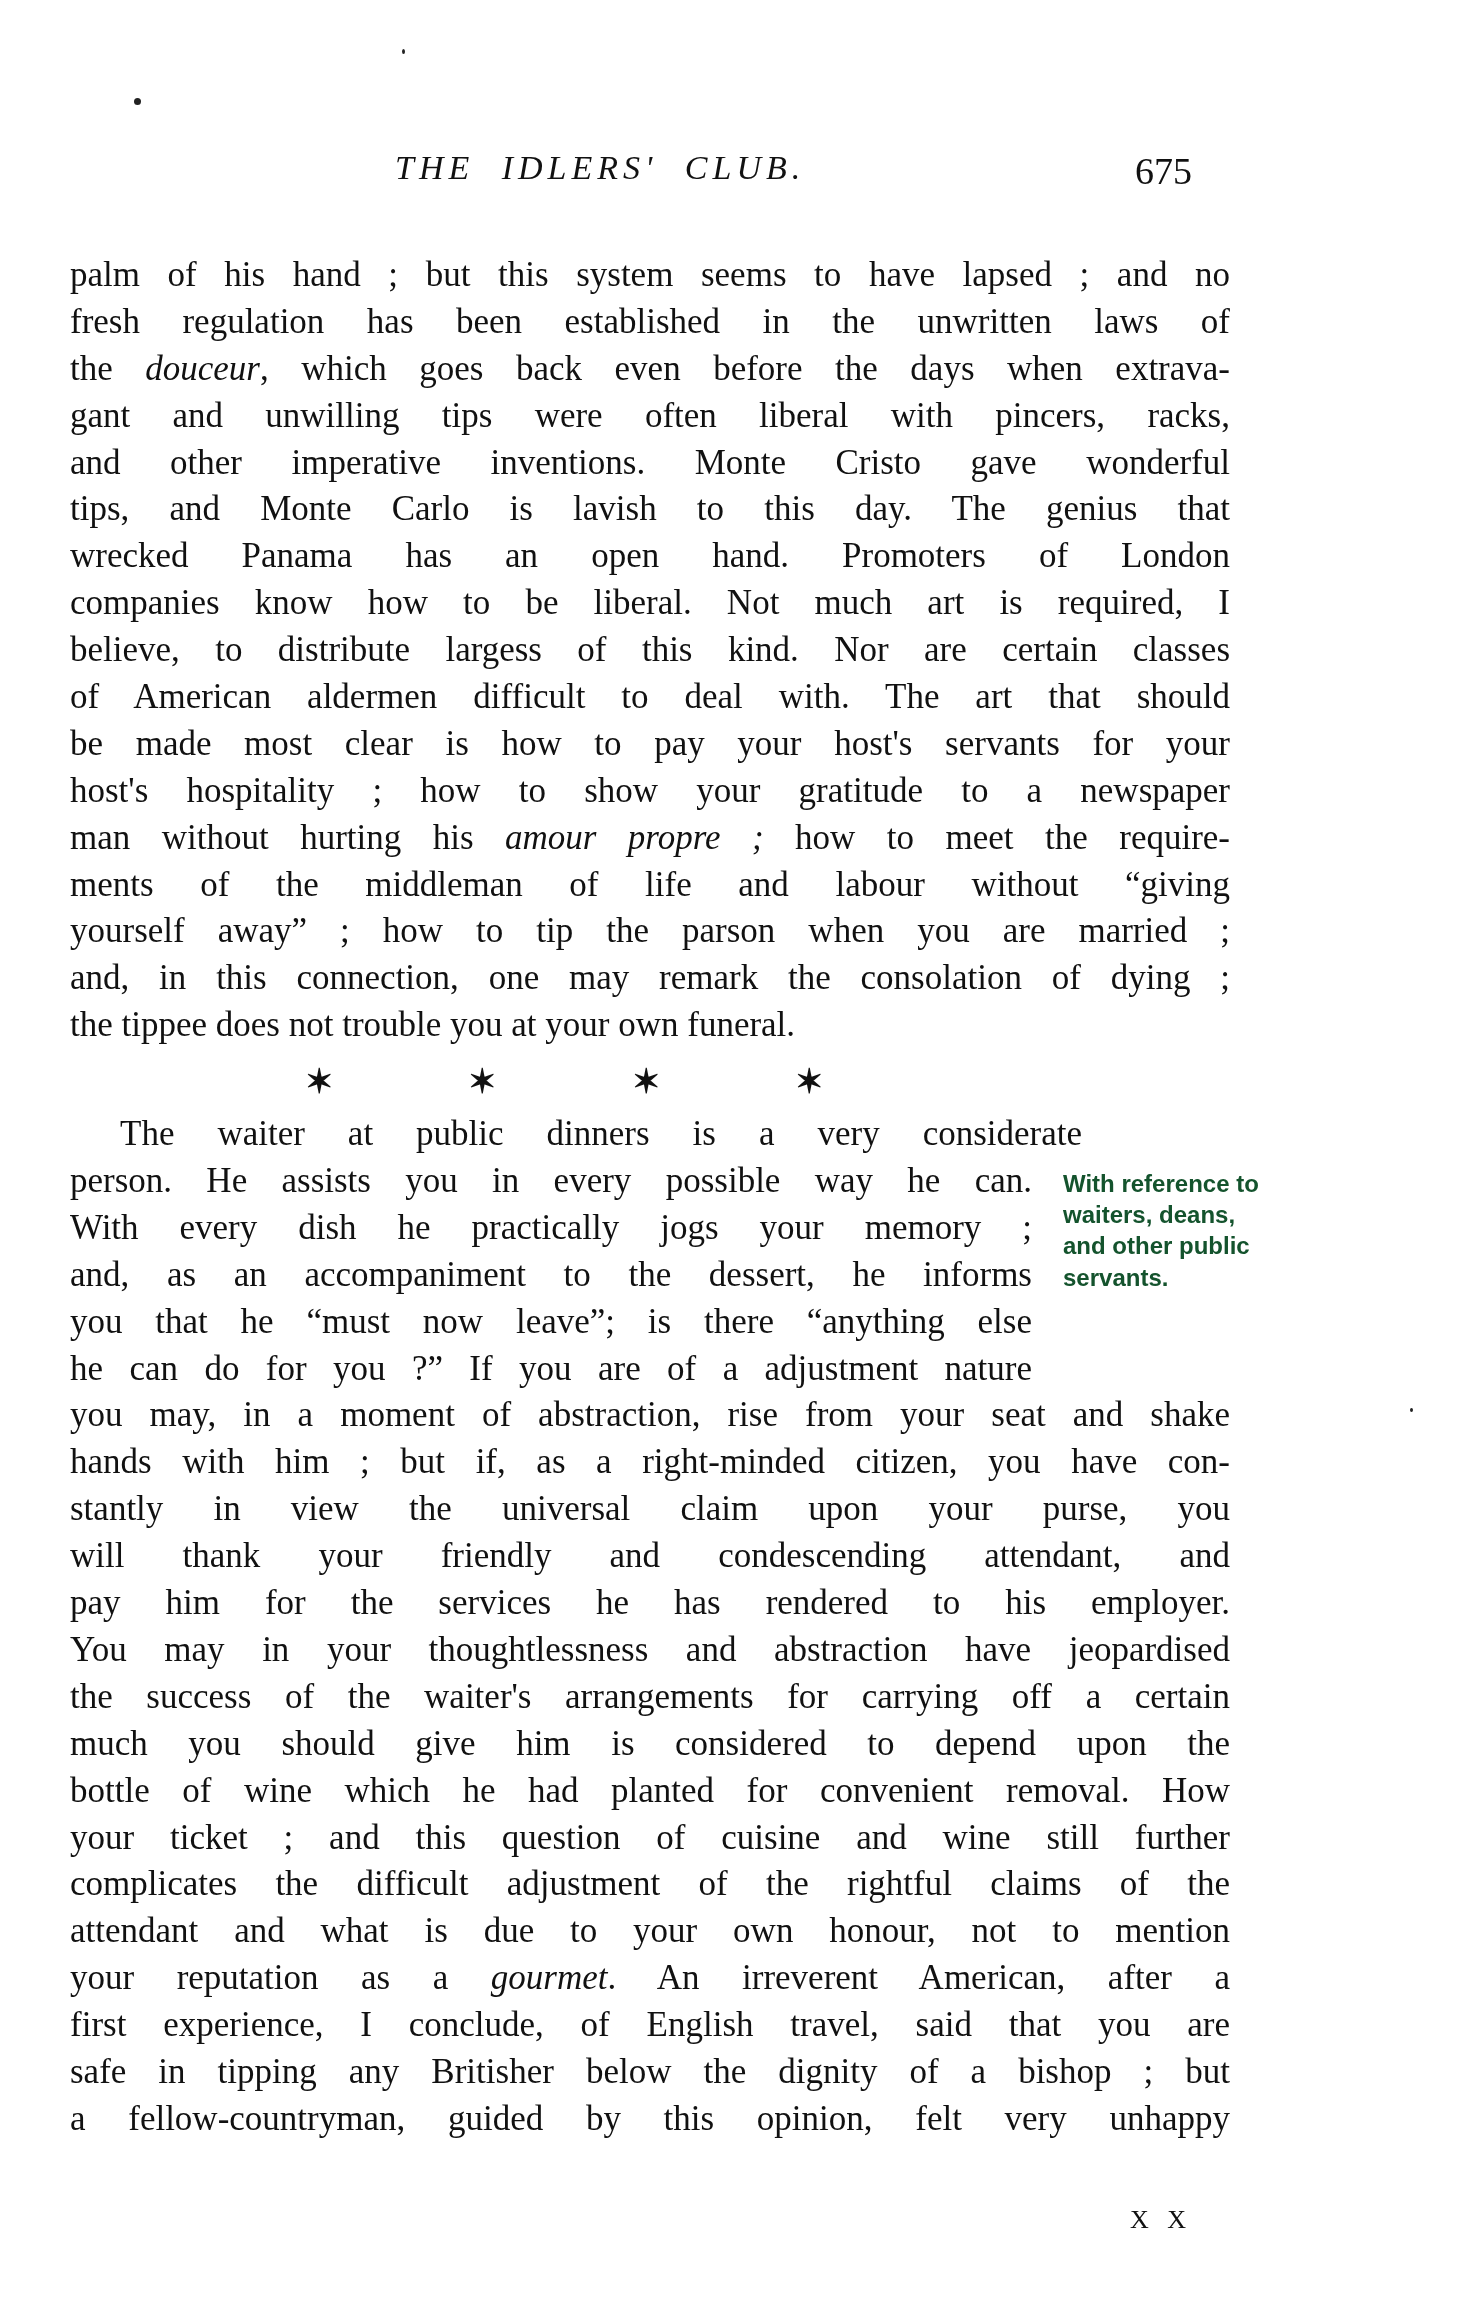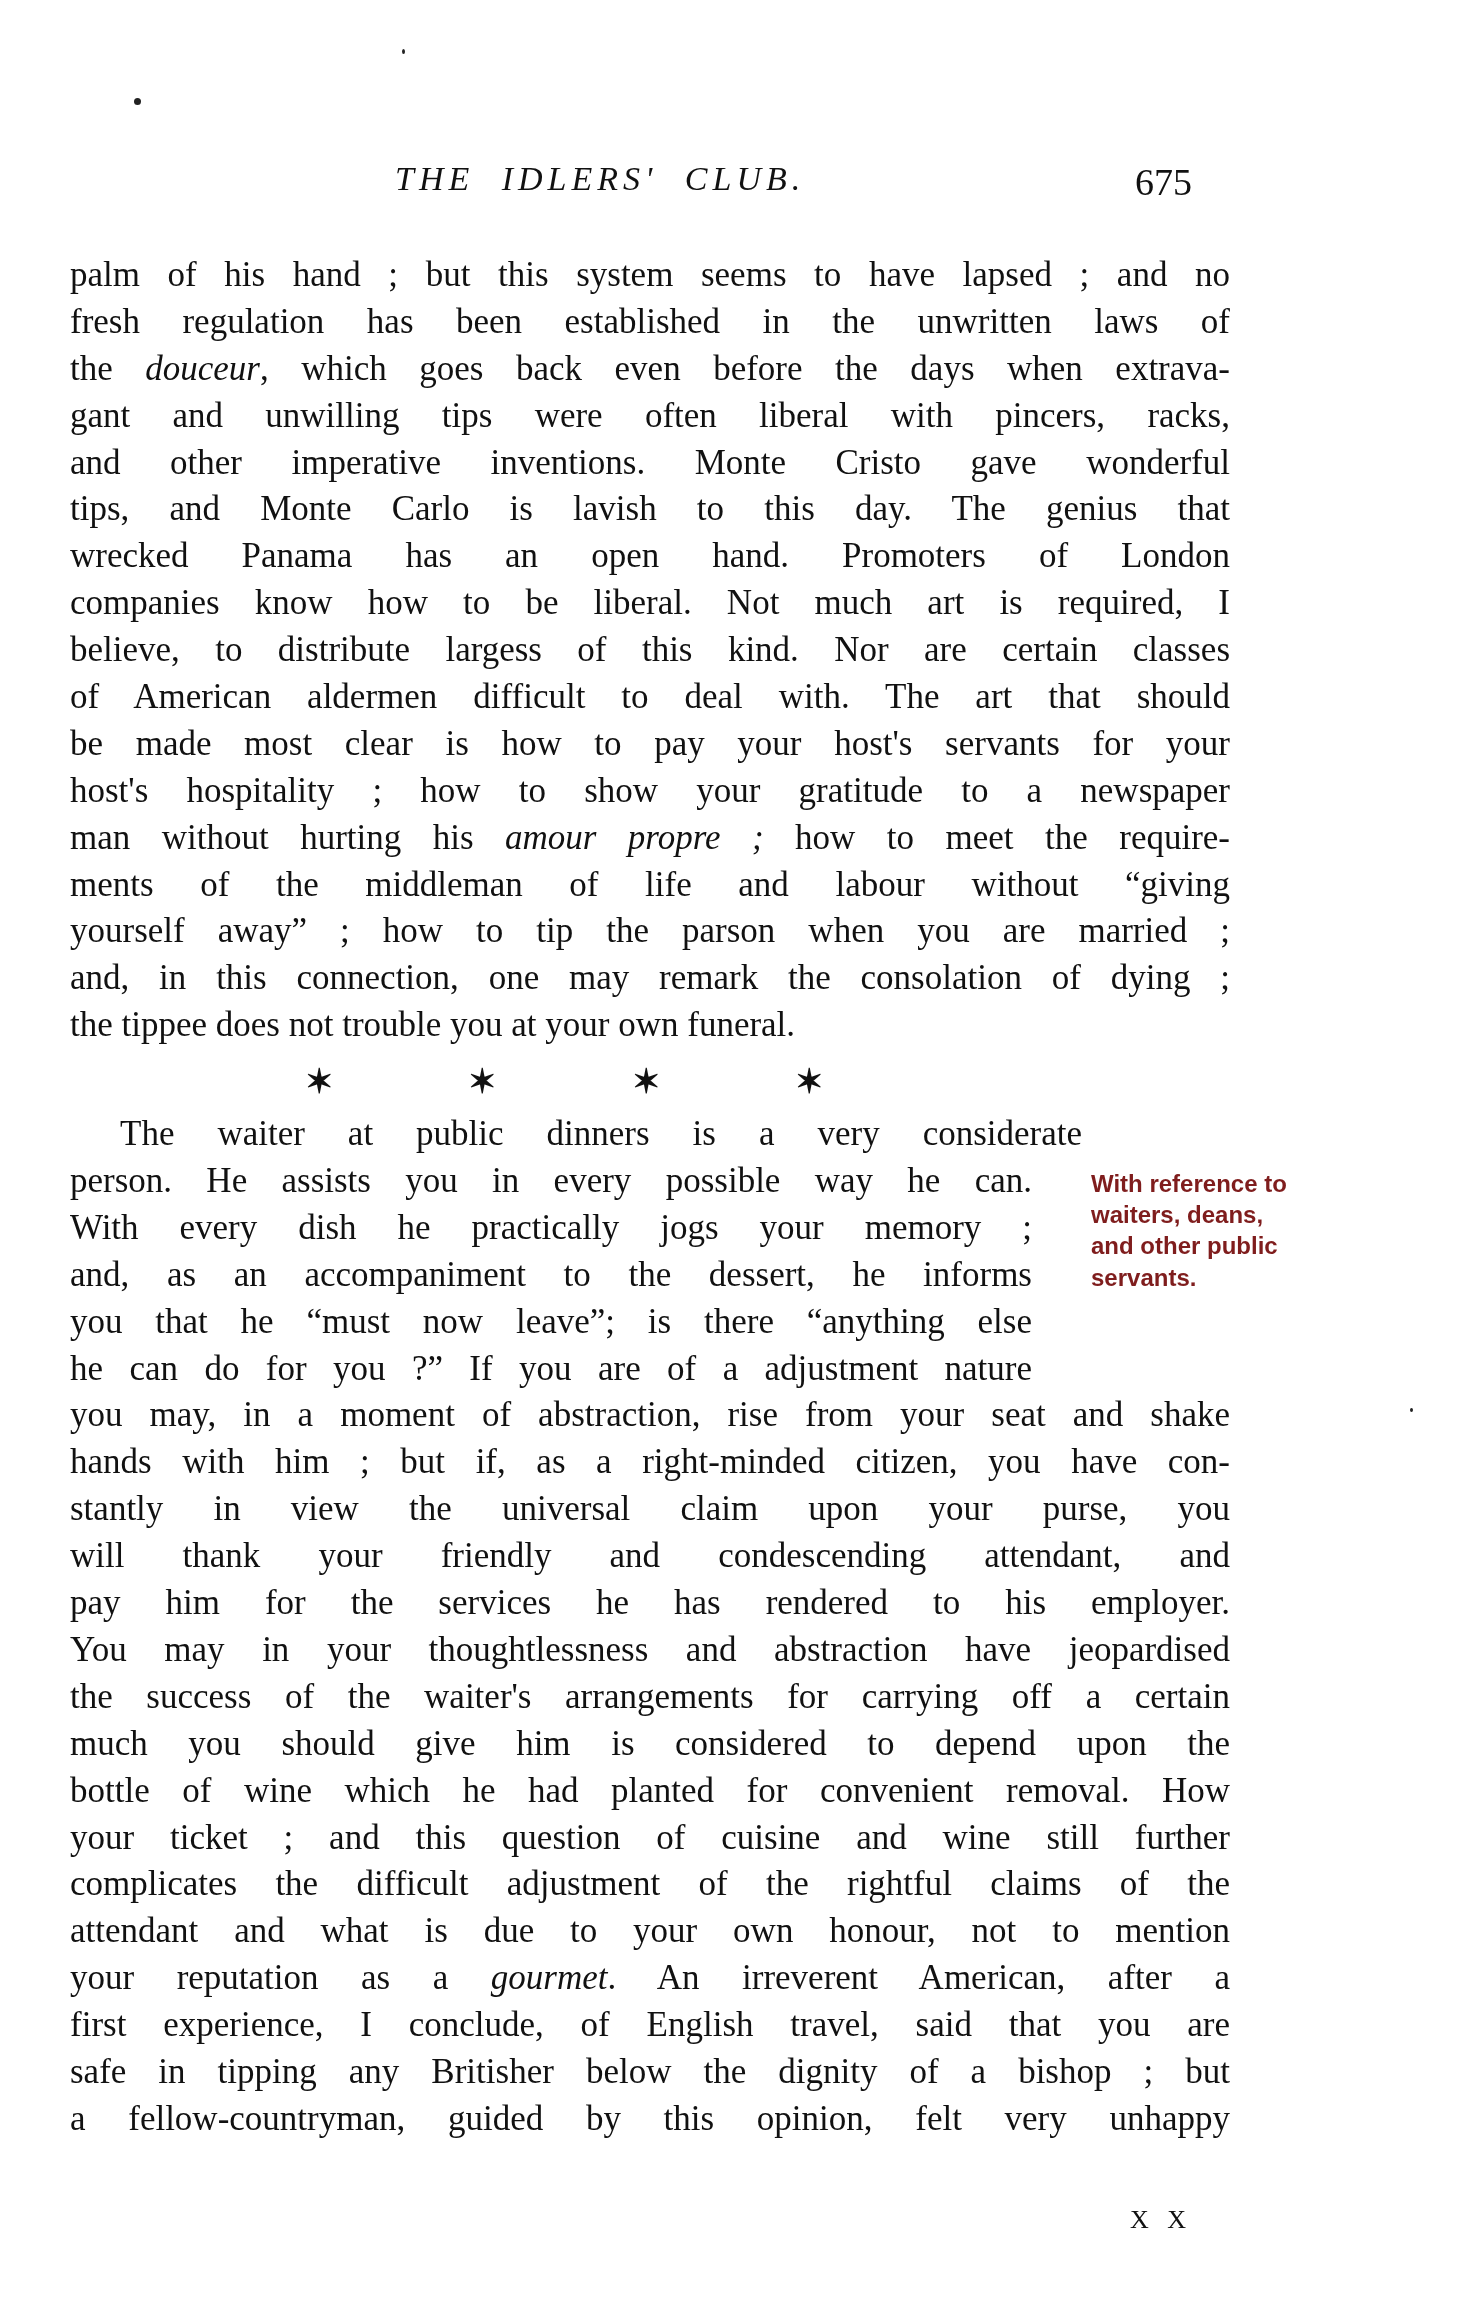--- a/index.html
+++ b/index.html
@@ -1,21 +1,21 @@
 <!DOCTYPE html>
 <html><head>
   <meta charset="utf-8">
   <style>
     html, body { margin: 0; padding: 0; background: #ffffff; }
     body {
       width: 1482px; height: 2316px; position: relative; overflow: hidden;
       font-family: "Liberation Serif", "DejaVu Serif", serif; color: #111111;
     }
     .running-head {
-      position: absolute; top: 152px; left: 0; width: 1395px; height: 60px;
+      position: absolute; top: 141px; left: 0; width: 1395px; height: 60px;
     }
     .running-title {
       position: absolute; left: 395px; top: 8px;
       font-style: italic; font-size: 34px; letter-spacing: 5px; word-spacing: 14px;
     }
     .page-number {
       position: absolute; left: 1135px; top: 8px; font-size: 38px;
     }
     .text-block {
       position: absolute; left: 70px; top: 252px; width: 1160px;
@@ -31,21 +31,21 @@
     .narrow .line { width: 962px; }
     .stars {
       height: 62px; position: relative;
     }
     .star {
       position: absolute; top: 12px; font-size: 34px; font-weight: bold;
     }
     .sidenote {
       position: absolute; left: 1063px; top: 1168px; width: 300px;
       font-family: "Liberation Sans", "DejaVu Sans", sans-serif;
-      font-weight: bold; font-size: 24px; line-height: 31.2px; color: #7f1d1d; margin-left: 28px;
+      font-weight: bold; font-size: 24px; line-height: 31.2px; color: #14532d;
     }
     .sidenote div { height: 31.2px; white-space: nowrap; }
     .signature {
       position: absolute; left: 1130px; top: 2205px; font-size: 26px; letter-spacing: 6px;
     }
     .speck { position: absolute; background: #222; border-radius: 50%; }
   </style>
 </head>
 <body>
 

